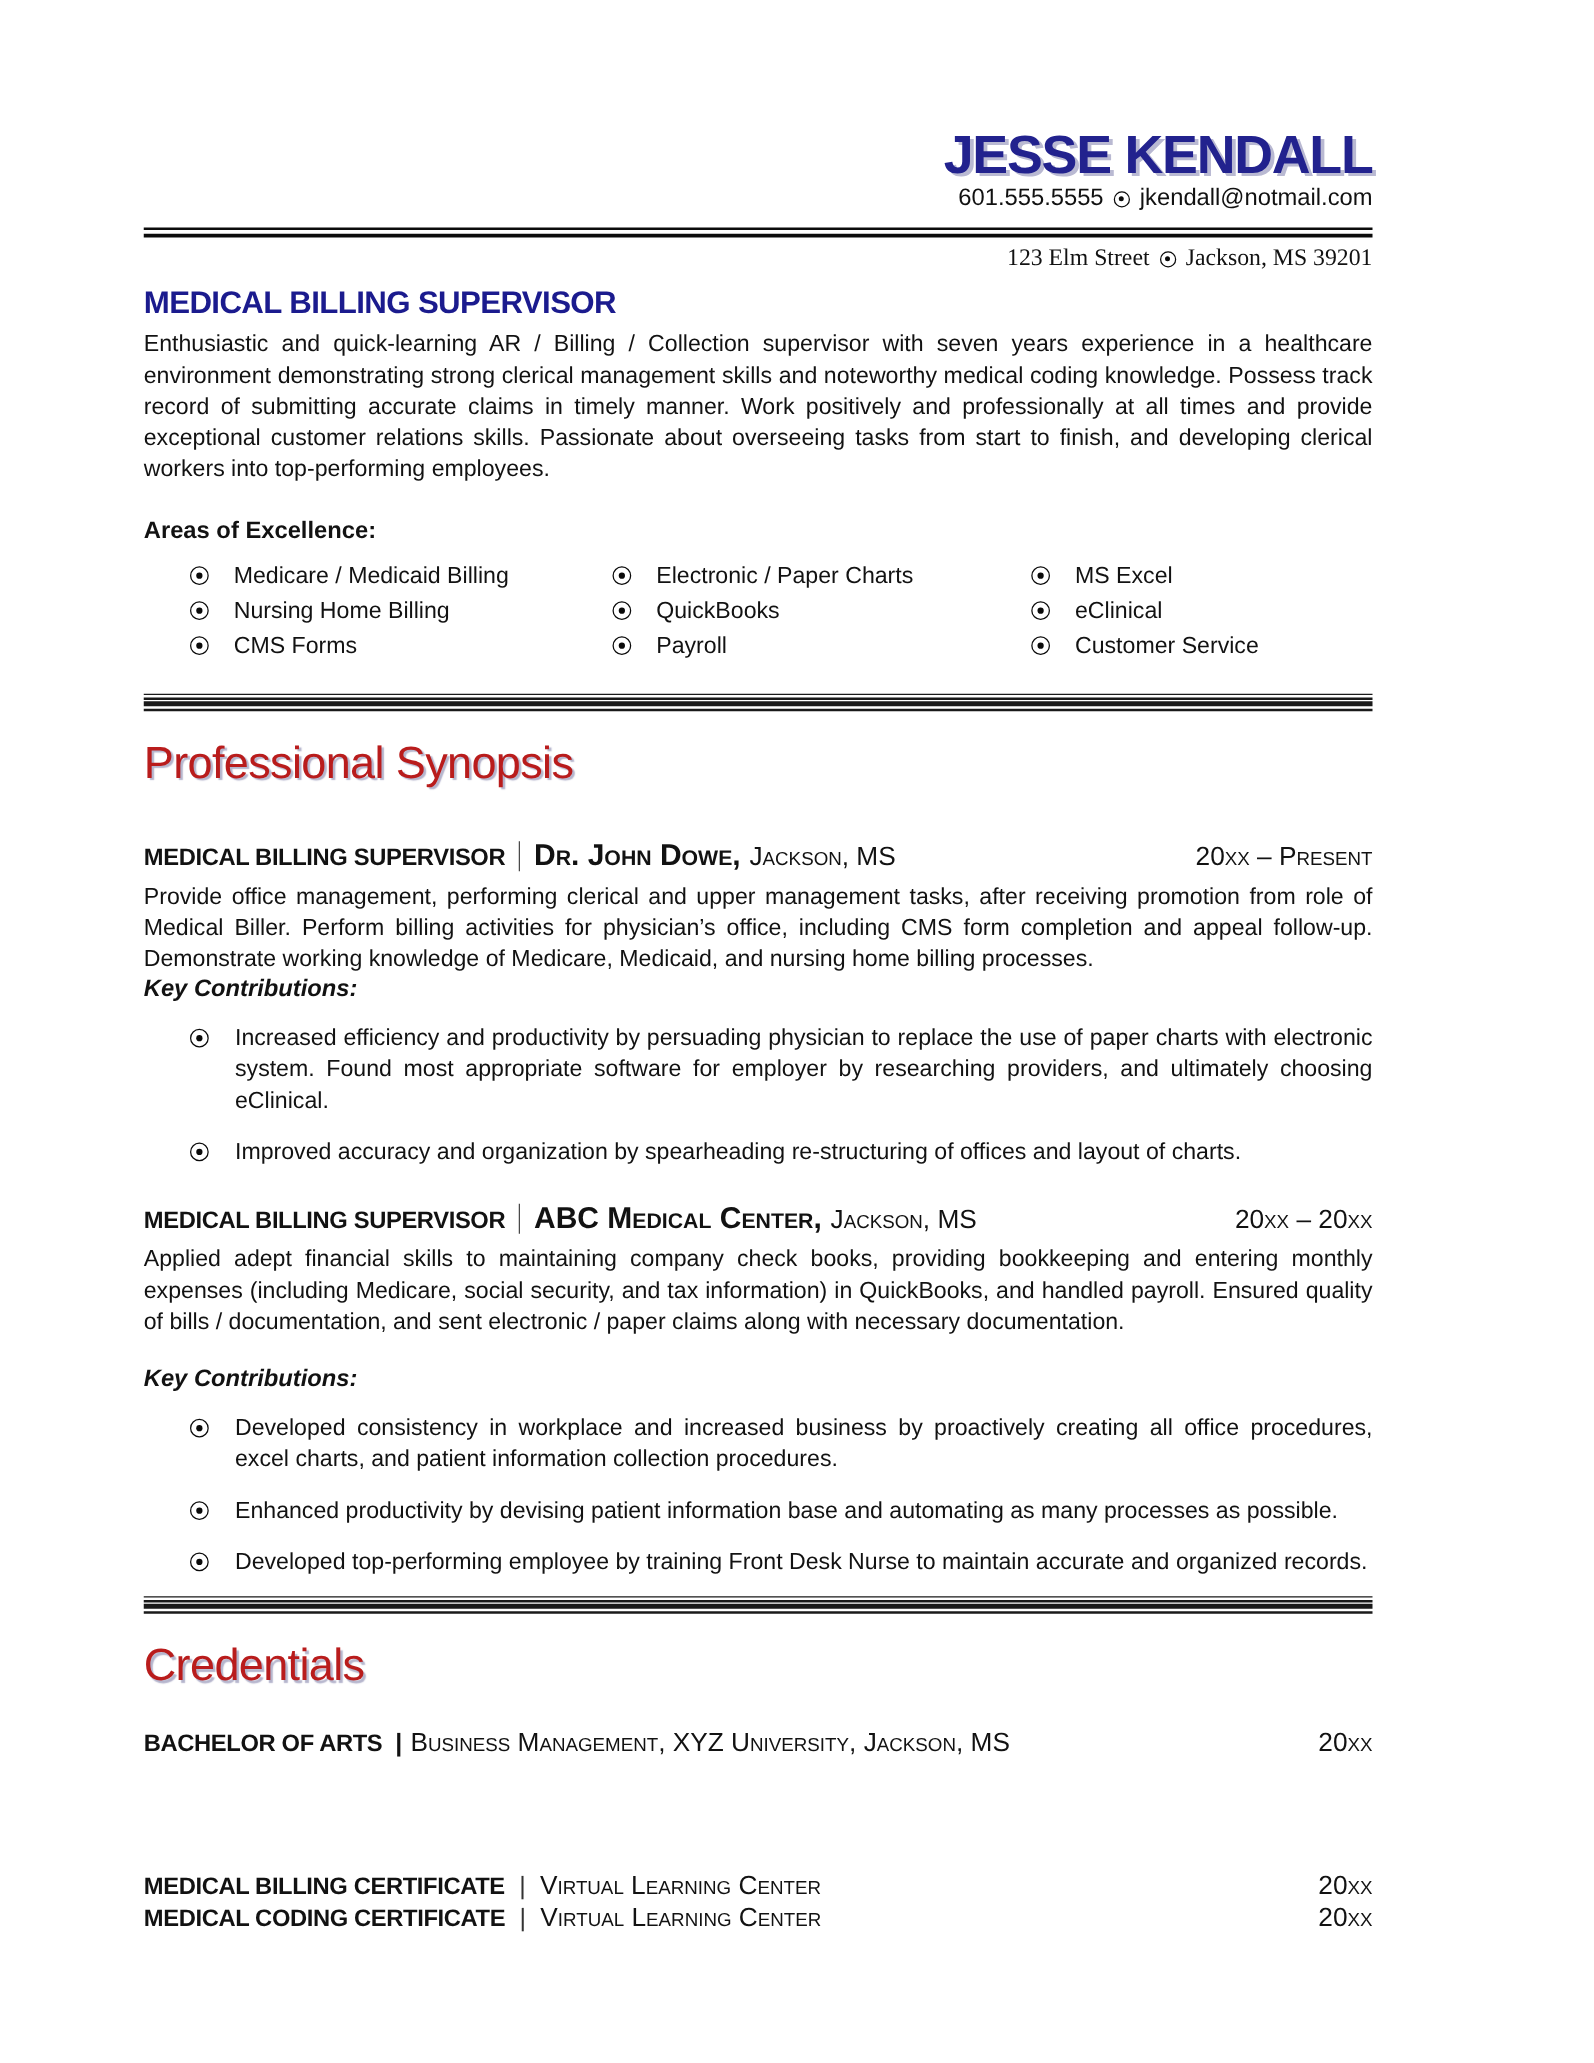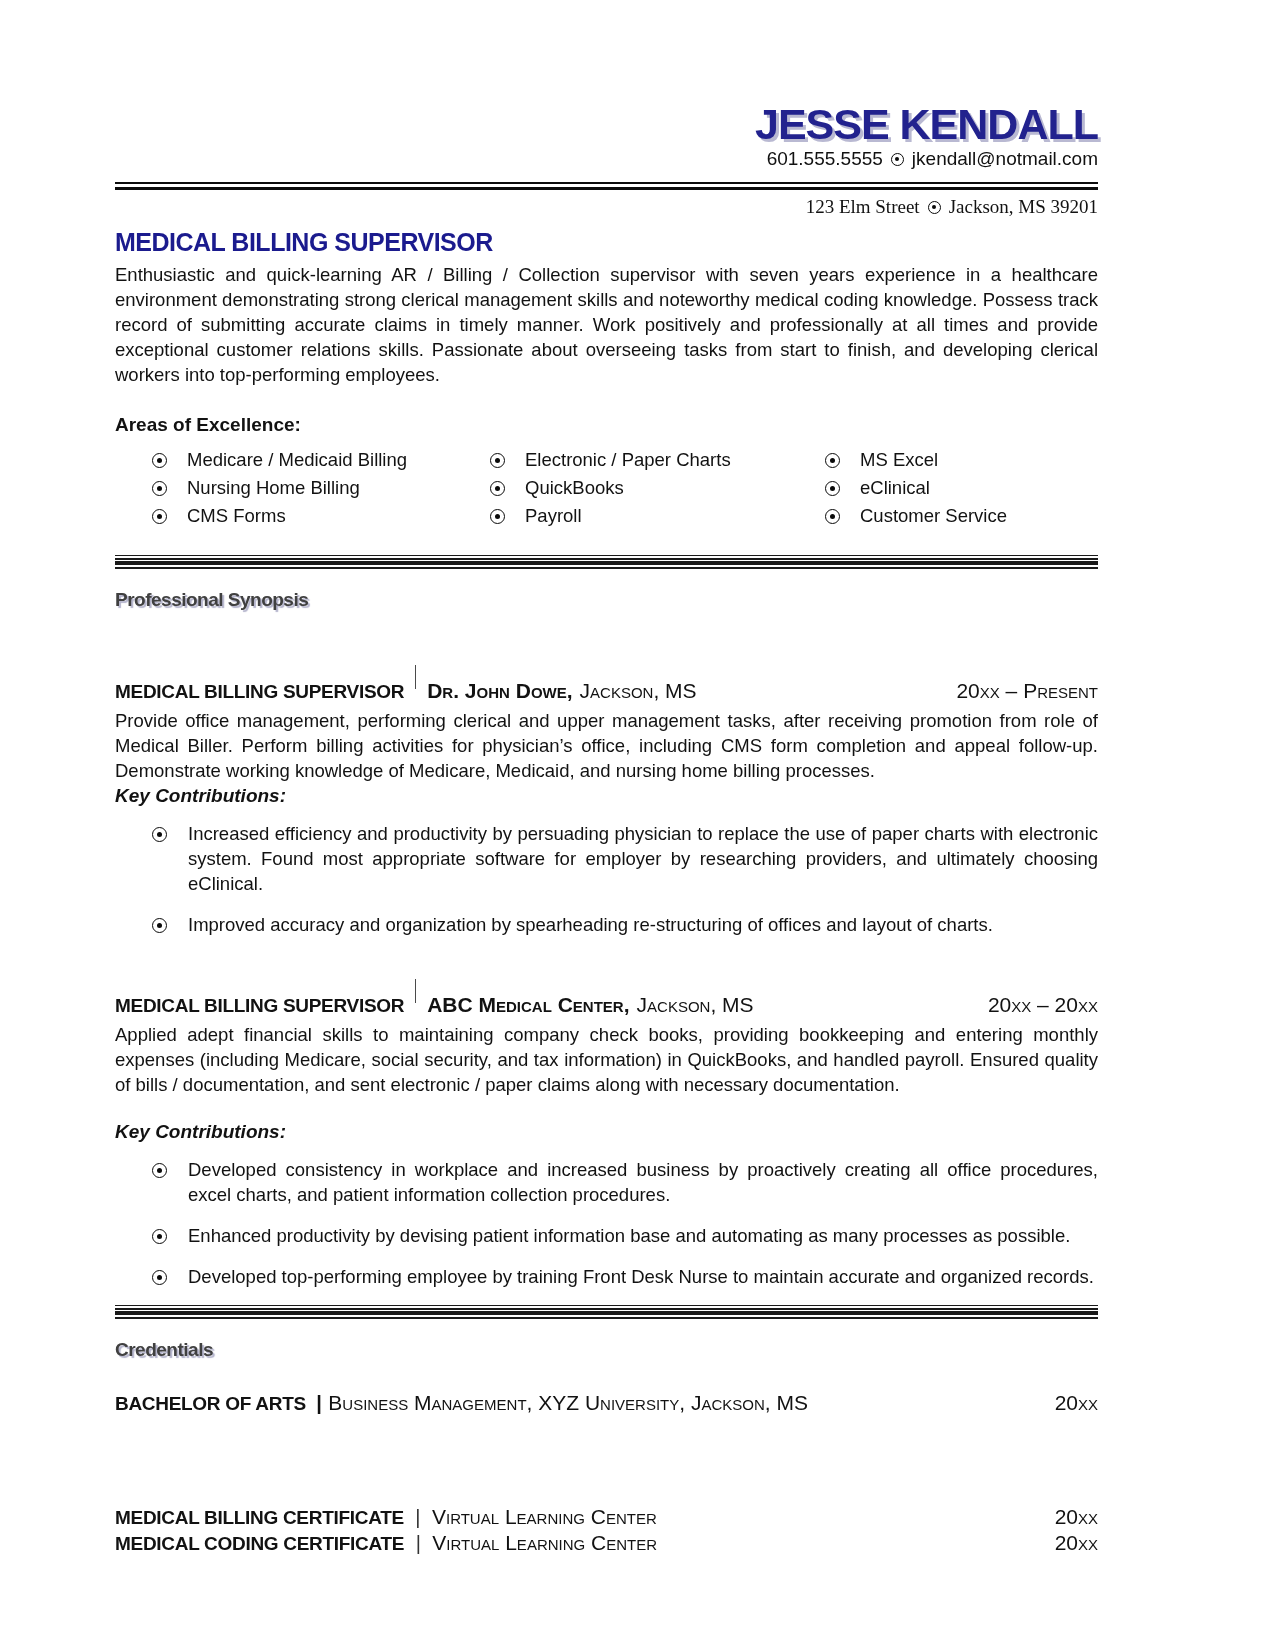--- a/index.html
+++ b/index.html
@@ -45,29 +45,29 @@
     display:grid; grid-template-columns:338px 335px 1fr; row-gap:6px;
   }
   .area-item { display:flex; align-items:center; gap:20px; font-size:18.5px; }
   
   .section-divider { margin-top:28px; }
   .section-divider .s1 { height:1px; background:#1a1a1a; margin-bottom:2px; }
   .section-divider .s2 { height:2px; background:#1a1a1a; margin-bottom:1px; }
   .section-divider .s3 { height:4px; background:#1a1a1a; margin-bottom:2px; }
   .section-divider .s4 { height:2px; background:#1a1a1a; }
   .section-heading {
-    margin:20px 0 0 0; font-size:19px; font-weight:bold; letter-spacing:-0.5px;
-    color:#404040; text-shadow:2px 2px 1px #b4b4cc;
+    margin:20px 0 0 0; font-size:36px; font-weight:normal; letter-spacing:-0.5px;
+    color:#b91c1c; text-shadow:2px 2px 1px #b4b4cc;
   }
   
   .job-header { display:flex; justify-content:space-between; align-items:baseline; }
   .job-left { display:flex; align-items:baseline; }
   .job-title { font-size:19px; font-weight:bold; letter-spacing:-0.3px; white-space:nowrap; }
   .vsep { display:inline-block; align-self:center; width:0; height:24px; border-left:1px solid #4a4a4a; margin:0 11px; }
-  .job-company { font-size:21px; font-weight:bold; font-variant:small-caps; white-space:nowrap;margin-top:28px; }
+  .job-company { font-size:24px; font-weight:bold; font-variant:small-caps; white-space:nowrap; }
   .job-location { font-size:21px; font-variant:small-caps; margin-left:7px; white-space:nowrap;text-align:center; }
   .job-dates { font-size:21px; font-variant:small-caps; white-space:nowrap; }
   .kc-label { font-size:19px; font-weight:bold; font-style:italic; margin-top:2px; }
   .kc-label.gap { margin-top:24px; }
   .bullet-list { margin-top:14px; padding-left:37px; }
   .bullet-item { display:flex; align-items:flex-start; gap:21px; margin-bottom:16px; }
   .bullet-item .dot-icon { margin-top:6px; }
   .bullet-text { font-size:18.5px; line-height:25px; text-align:justify; }
   .job1 { margin-top:40px; }
   .job2 { margin-top:28px; }

